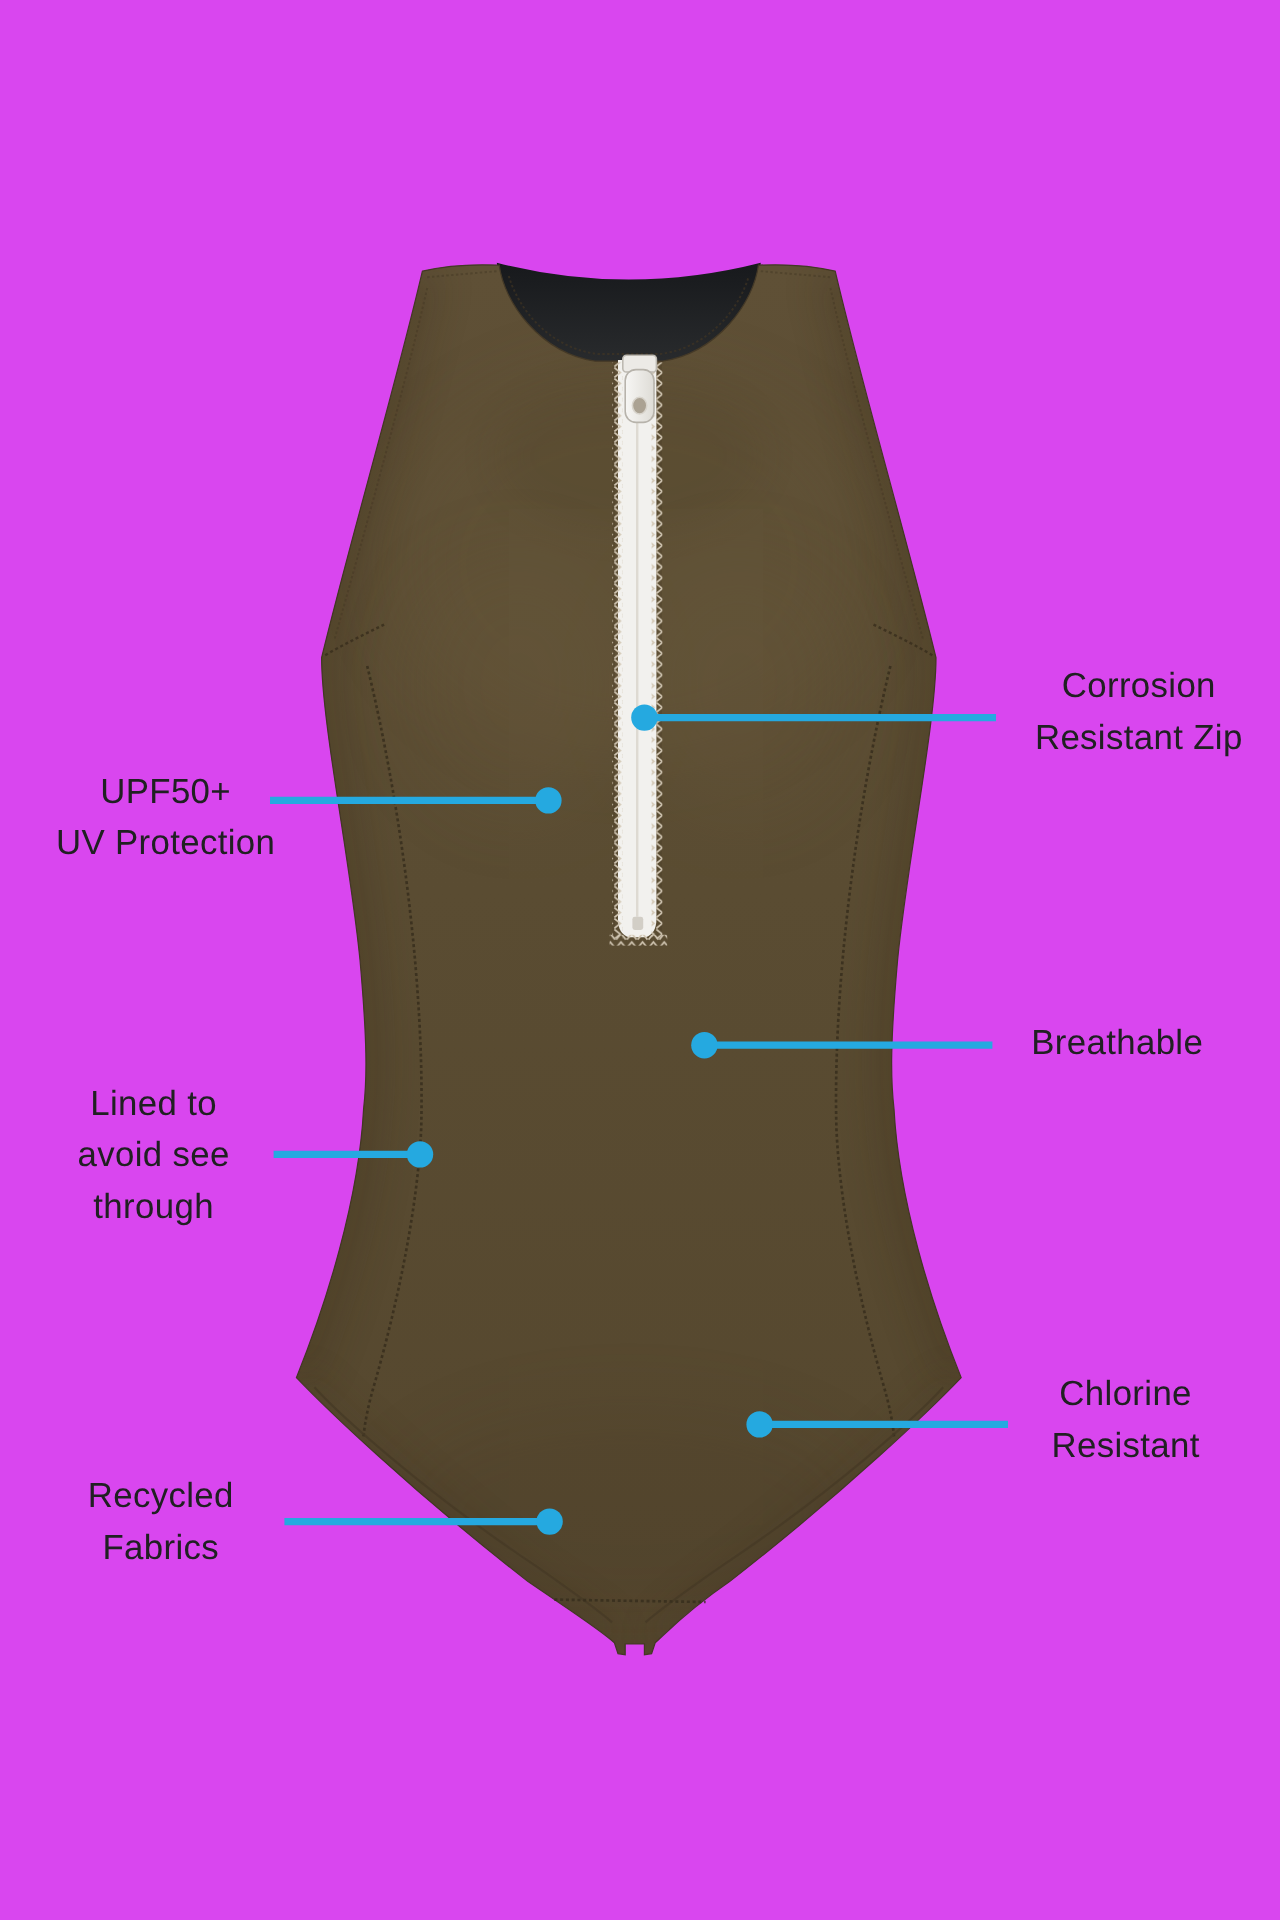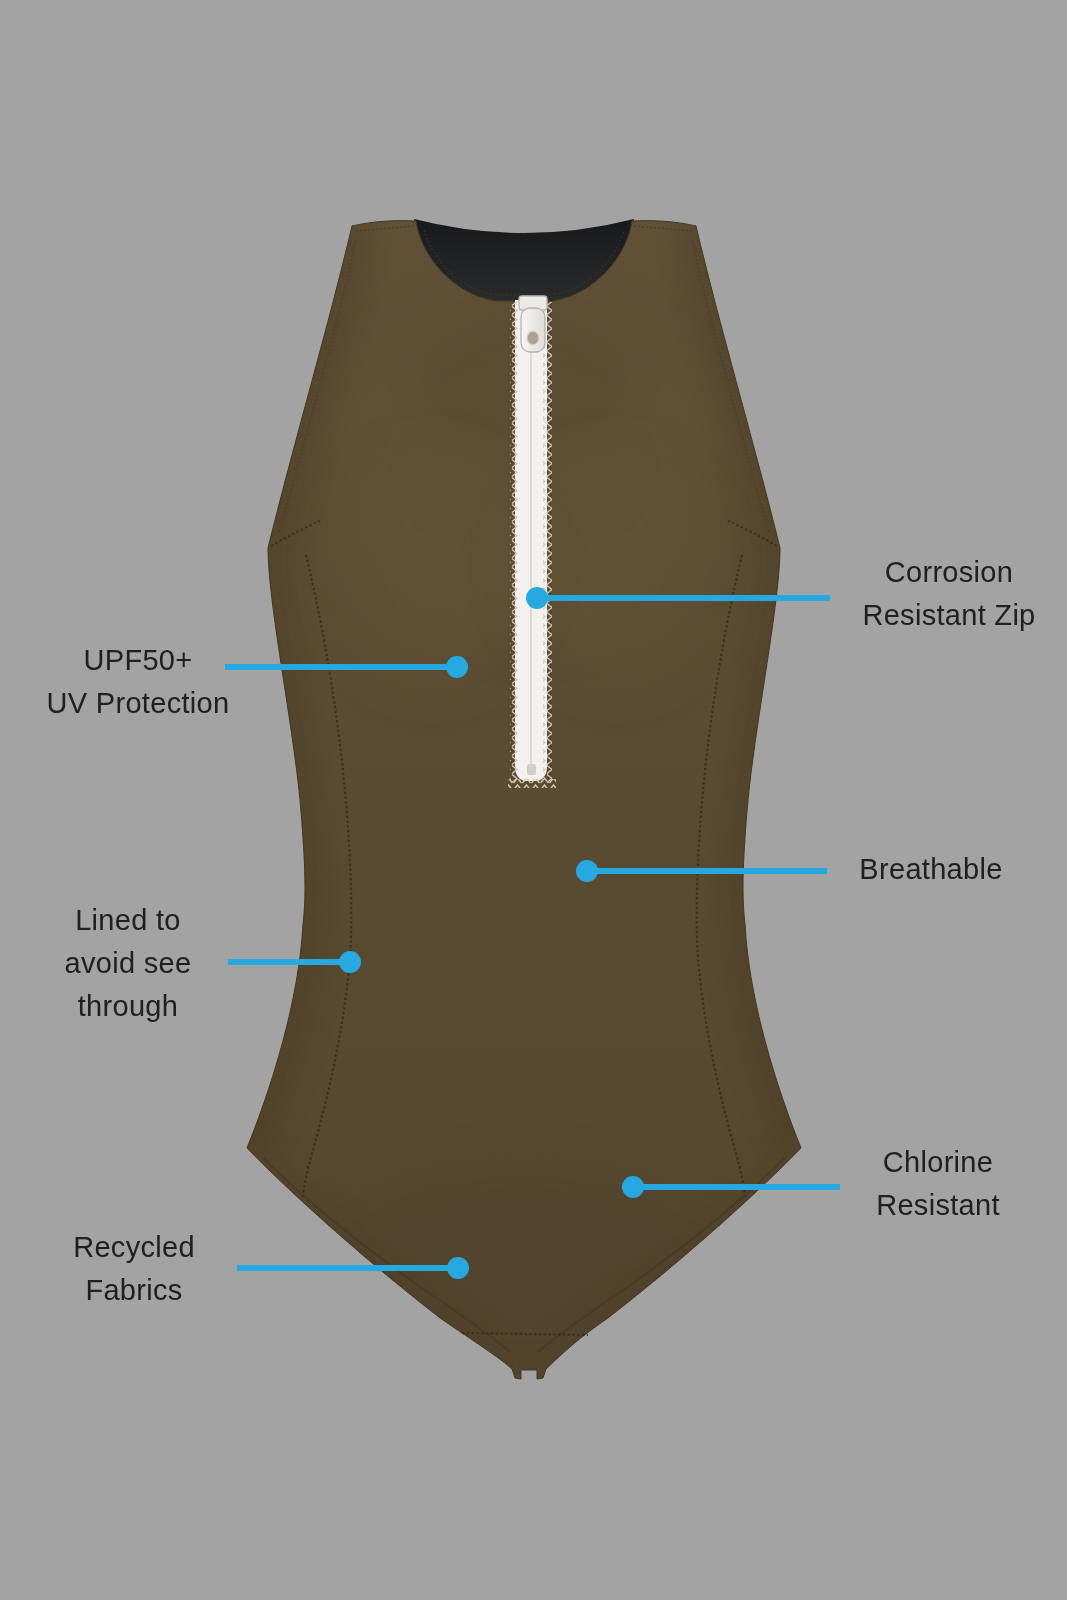--- a/index.html
+++ b/index.html
@@ -1,16 +1,16 @@
 <!DOCTYPE html>
 <html><head>
 <meta charset="utf-8">
 <style>
   html,body{margin:0;padding:0;}
-  .page{position:relative;width:1067px;height:1600px;background:#a3a3a3;overflow:hidden;font-family:"Liberation Sans",sans-serif;}
+  .page{position:relative;width:1067px;height:1600px;background:#d946ef;overflow:hidden;font-family:"Liberation Sans",sans-serif;}
   .page svg{position:absolute;left:0;top:0;}
   .label{position:absolute;width:350px;text-align:center;font-size:29px;line-height:43px;color:#202022;letter-spacing:.3px;white-space:pre-line;}
   #lb-corrosion{left:774px;top:551px;}
   #lb-upf{left:-37px;top:639px;}
   #lb-breathable{left:756px;top:848px;}
   #lb-lined{left:-47px;top:899px;}
   #lb-chlorine{left:763px;top:1141px;}
   #lb-recycled{left:-41px;top:1226px;}
   .cl{stroke-width:6;fill:none;}
 </style>

